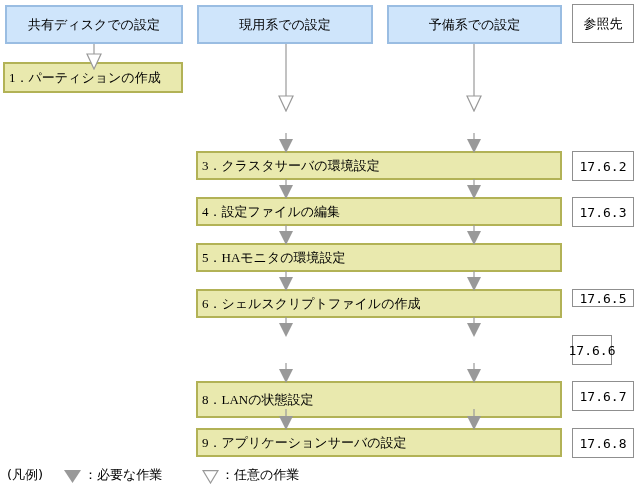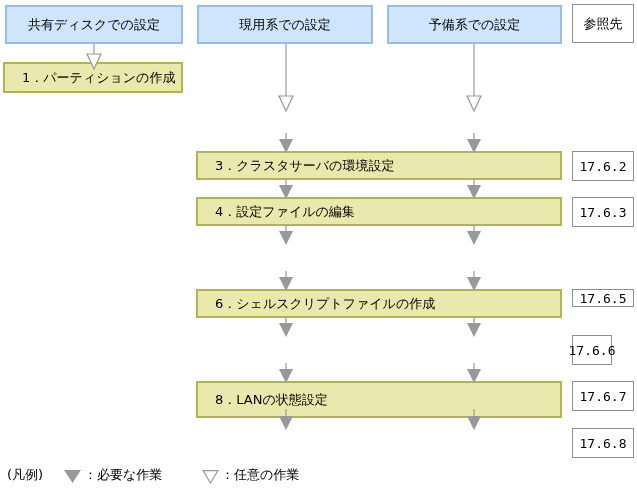--- a/index.html
+++ b/index.html
@@ -16,21 +16,21 @@
     z-index:1;
   }
   .refhdr{
     justify-content:center;background:#fff;
     border:1px solid var(--ref-border,#8f8f8f);
     z-index:1;
   }
   .step{
     background:var(--step-fill,#e9e9ae);
     border:2px solid var(--step-border,#b2b256);
-    padding-left:17px;z-index:1;
+    padding-left:4px;z-index:1;font-family:Liberation Serif, serif;
   }
   .ref{
     justify-content:center;background:#fff;
     border:1px solid var(--ref-border,#8f8f8f);
     font-family:"DejaVu Sans Mono","Liberation Mono",monospace;
     z-index:1;
   }
   .arrow{position:absolute;z-index:2;}
   .arrow line{stroke:var(--arrow-gray,#999999);stroke-width:1.2;}
   .poly-hollow{fill:#ffffff;stroke:var(--arrow-gray,#999999);stroke-width:1.2;}
@@ -56,22 +56,24 @@
     <polygon class="poly-hollow" points="2,52 16,52 9,67"></polygon>
   </svg>
   <svg class="arrow" style="left:465px;top:44px" width="18" height="68">
     <line x1="9" y1="0" x2="9" y2="53"></line>
     <polygon class="poly-hollow" points="2,52 16,52 9,67"></polygon>
   </svg>
 
   <div class="box step" style="left:3px;top:62px;width:180px;height:31px">1．パーティションの作成</div>
   <div class="box step" style="left:196px;top:151px;width:366px;height:29px">3．クラスタサーバの環境設定</div>
   <div class="box step" style="left:196px;top:197px;width:366px;height:29px">4．設定ファイルの編集</div>
+  <div class="box step" style="left:196px;top:243px;width:366px;height:29px">5．HAモニタの環境設定</div>
   <div class="box step" style="left:196px;top:289px;width:366px;height:29px">6．シェルスクリプトファイルの作成</div>
   <div class="box step" style="left:196px;top:381px;width:366px;height:37px">8．LANの状態設定</div>
+  <div class="box step" style="left:196px;top:428px;width:366px;height:29px">9．アプリケーションサーバの設定</div>
 
   <svg class="arrow" style="left:277px;top:133px" width="18" height="21">
       <line x1="9" y1="0" x2="9" y2="7"></line>
       <polygon class="poly-filled" points="2,6 16,6 9,20"></polygon>
     </svg>
   <svg class="arrow" style="left:465px;top:133px" width="18" height="21">
       <line x1="9" y1="0" x2="9" y2="7"></line>
       <polygon class="poly-filled" points="2,6 16,6 9,20"></polygon>
     </svg>
   <svg class="arrow" style="left:277px;top:179px" width="18" height="21">

